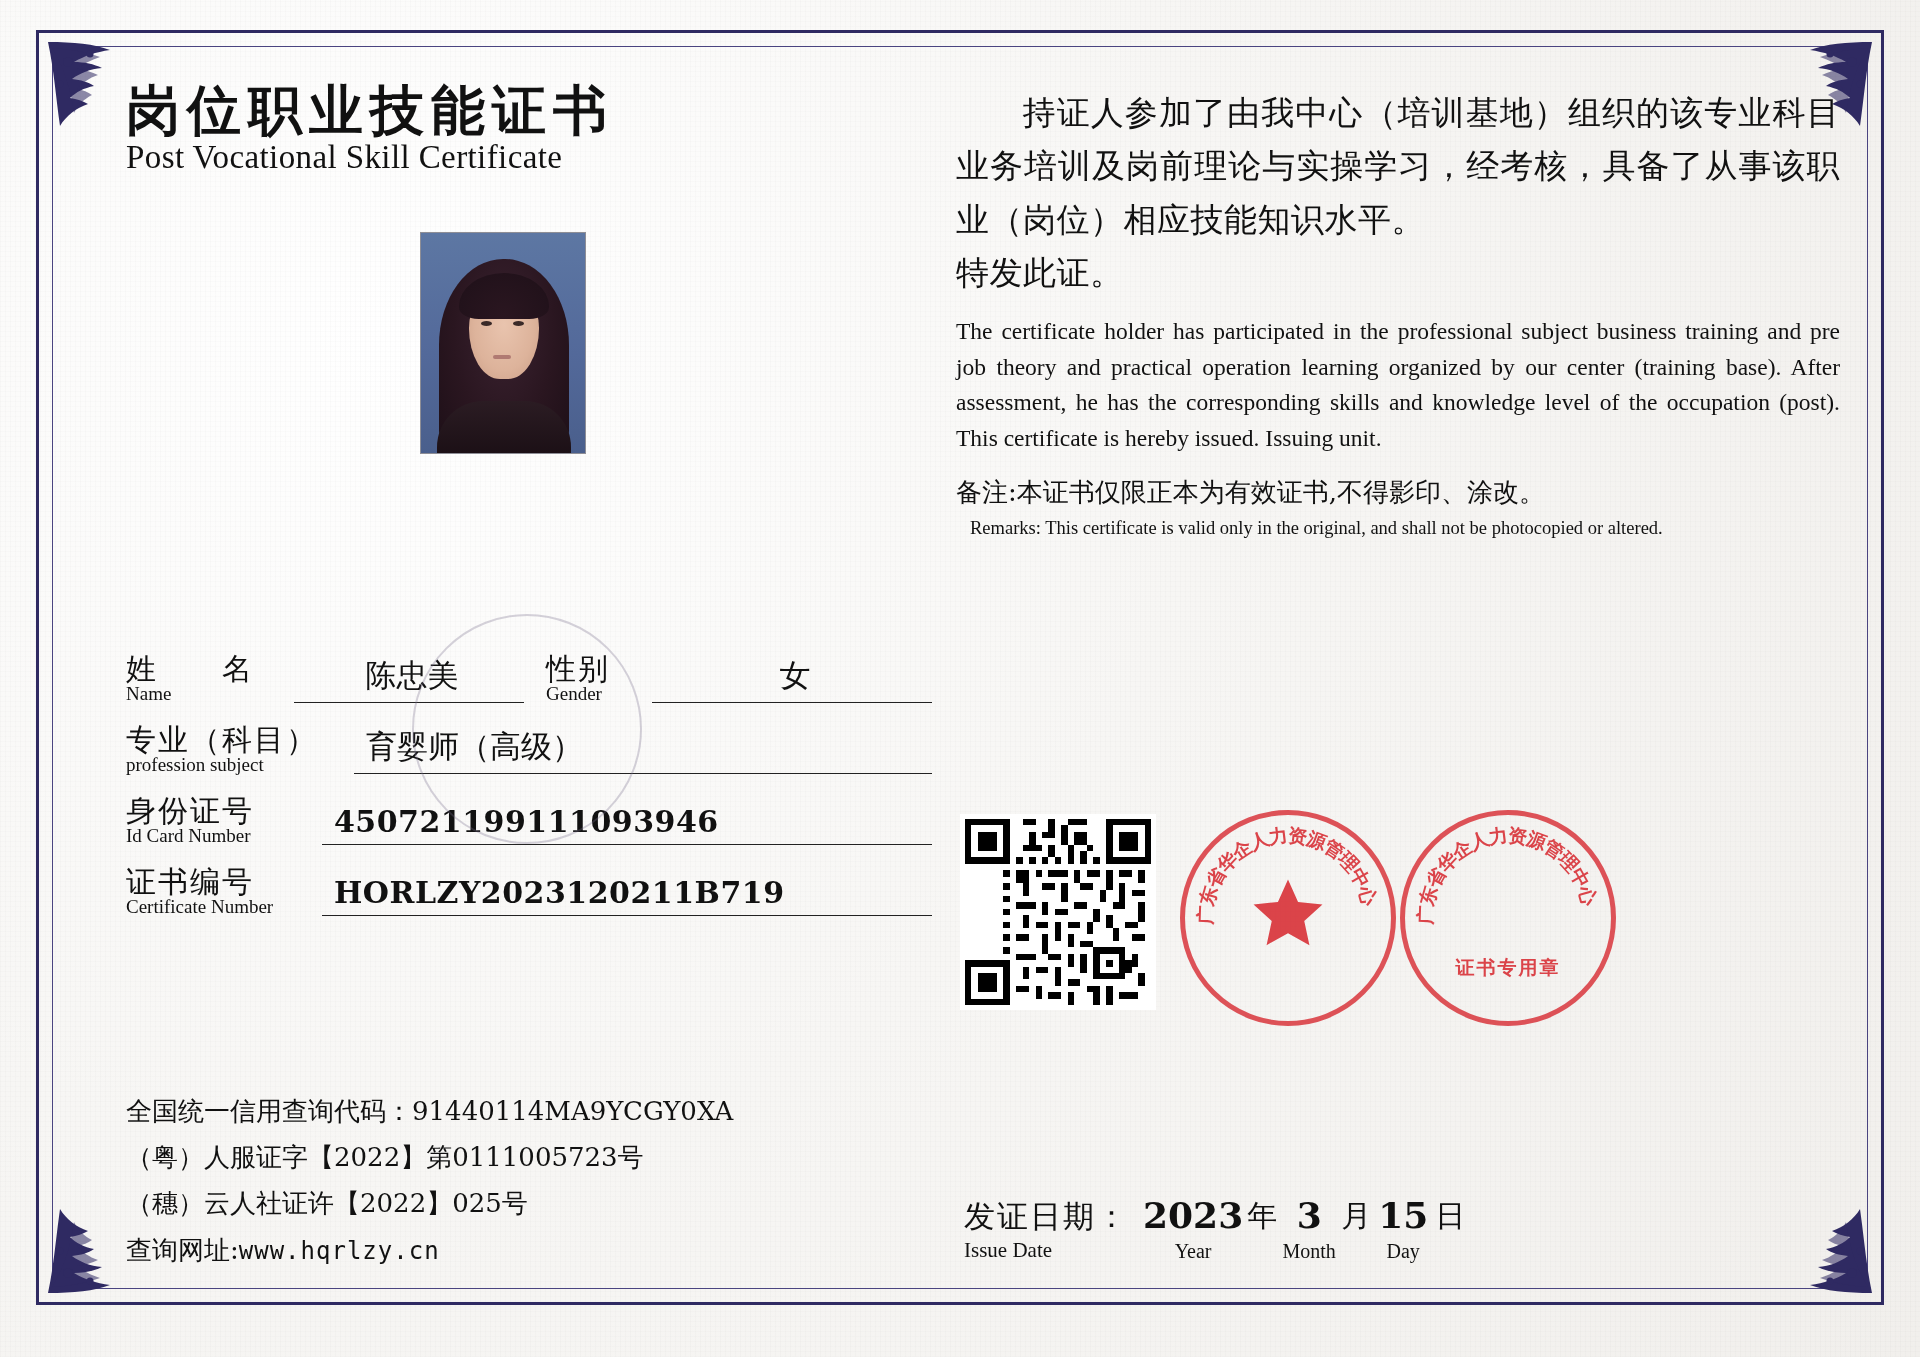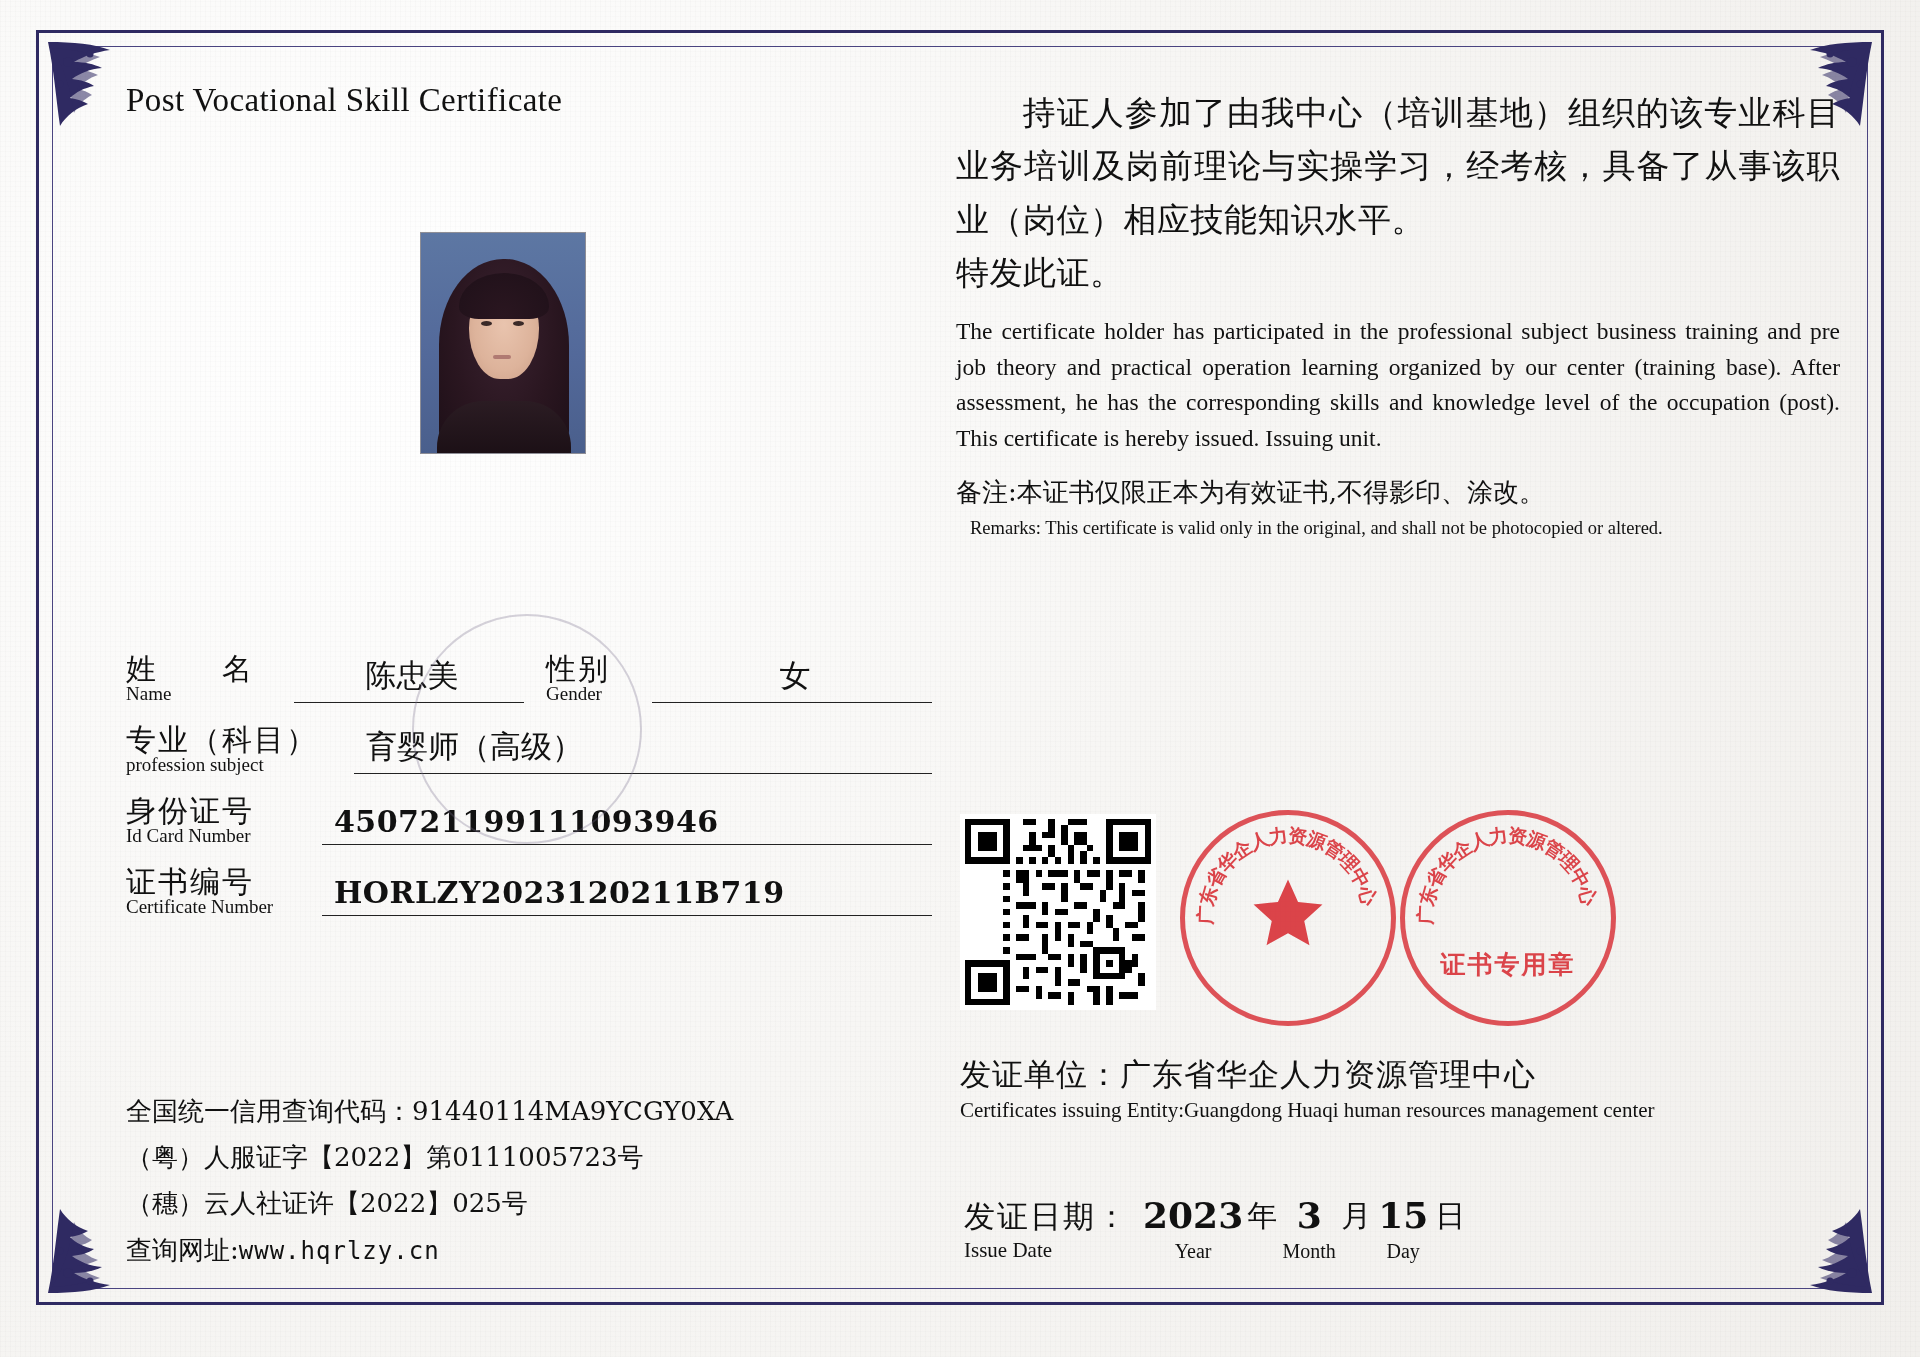--- a/index.html
+++ b/index.html
@@ -236,21 +236,21 @@
     left: 50%; top: 50%;
     width: 78px; height: 78px;
     transform: translate(-50%,-56%);
     color: rgba(214,36,44,0.85);
   }
   .seal .center-label {
     position: absolute;
     left: 0; right: 0; bottom: 40px;
     text-align: center;
     font-family: "DejaVu Serif", serif;
-    font-size: 25px;
+    font-size: 19px;
     font-weight: bold;
     color: rgba(214,36,44,0.85);
     letter-spacing: 2px;
   }
 
   .issuer {
     position: absolute;
     left: 18px; top: 1000px; right: 0;
   }
   .issuer .cn {
@@ -325,20 +325,21 @@
       <circle cx="30" cy="30" r="5"></circle>
       <circle cx="52" cy="22" r="3.5"></circle>
       <circle cx="22" cy="52" r="3.5"></circle>
     </svg>
   </div>
 
   <div class="content">
 
     <div class="left-col">
 
+      <div class="title-cn">岗位职业技能证书</div>
       <div class="title-en">Post Vocational Skill Certificate</div>
 
       <div class="photo-wrap">
         <div class="photo-bg"></div>
         <div class="photo-hair"></div>
         <div class="photo-face"></div>
         <div class="photo-fringe"></div>
         <div class="photo-eye l"></div>
         <div class="photo-eye r"></div>
         <div class="photo-mouth"></div>
@@ -558,26 +559,20 @@
             <span style="transform: translate(9.6654px, -81.4284px) rotate(366.769deg) translate(-50%, -50%);">资</span>
             <span style="transform: translate(28.459px, -76.9031px) rotate(380.308deg) translate(-50%, -50%);">源</span>
             <span style="transform: translate(45.6711px, -68.104px) rotate(393.846deg) translate(-50%, -50%);">管</span>
             <span style="transform: translate(60.3451px, -55.52px) rotate(407.385deg) translate(-50%, -50%);">理</span>
             <span style="transform: translate(71.6654px, -39.8506px) rotate(420.923deg) translate(-50%, -50%);">中</span>
             <span style="transform: translate(79.003px, -21.9666px) rotate(434.462deg) translate(-50%, -50%);">心</span>
           </div>
         <div class="center-label">证书专用章</div>
       </div>
 
-      <div class="issuer">
-        <div class="cn">
-          <span>发证单位：</span><span>广东省华企人力资源管理中心</span>
-        </div>
-        <div class="en">Certificates issuing Entity:Guangdong Huaqi human resources management center</div>
-      </div>
 
       <div class="issue-date">
         <div class="idate-lbl">
           <span class="cn">发证日期：</span>
           <span class="en">Issue Date</span>
         </div>
         <div class="dgroup">
           <div class="dcell" style="min-width:96px">
             <span class="top">2023</span>
             <span class="bot">Year</span>

